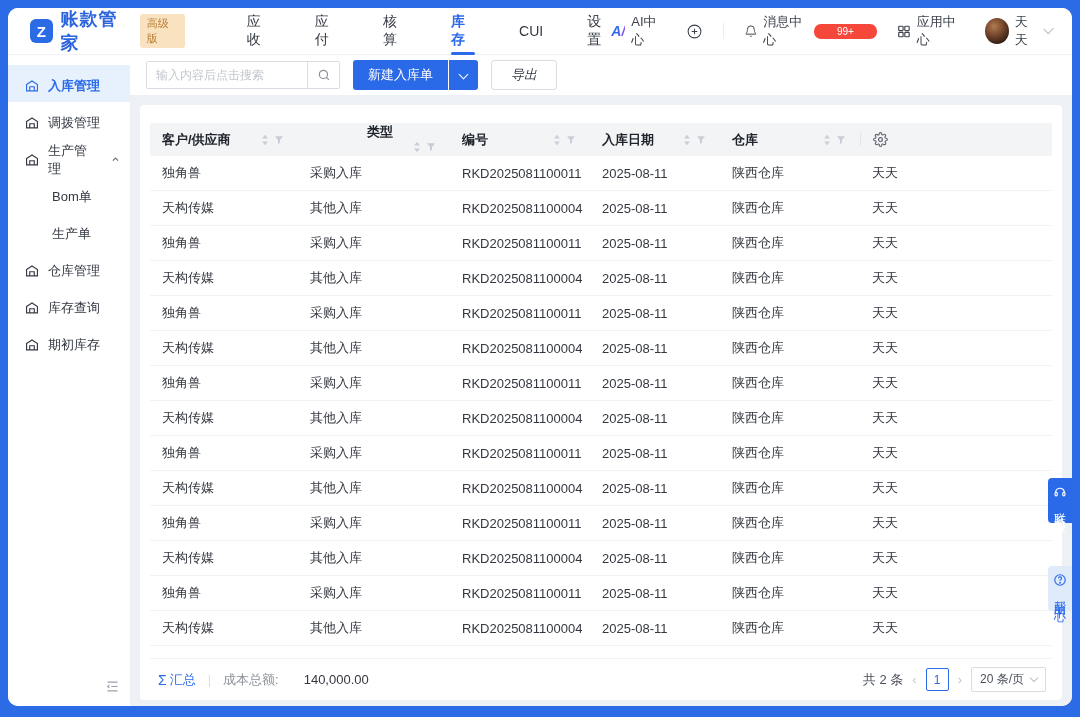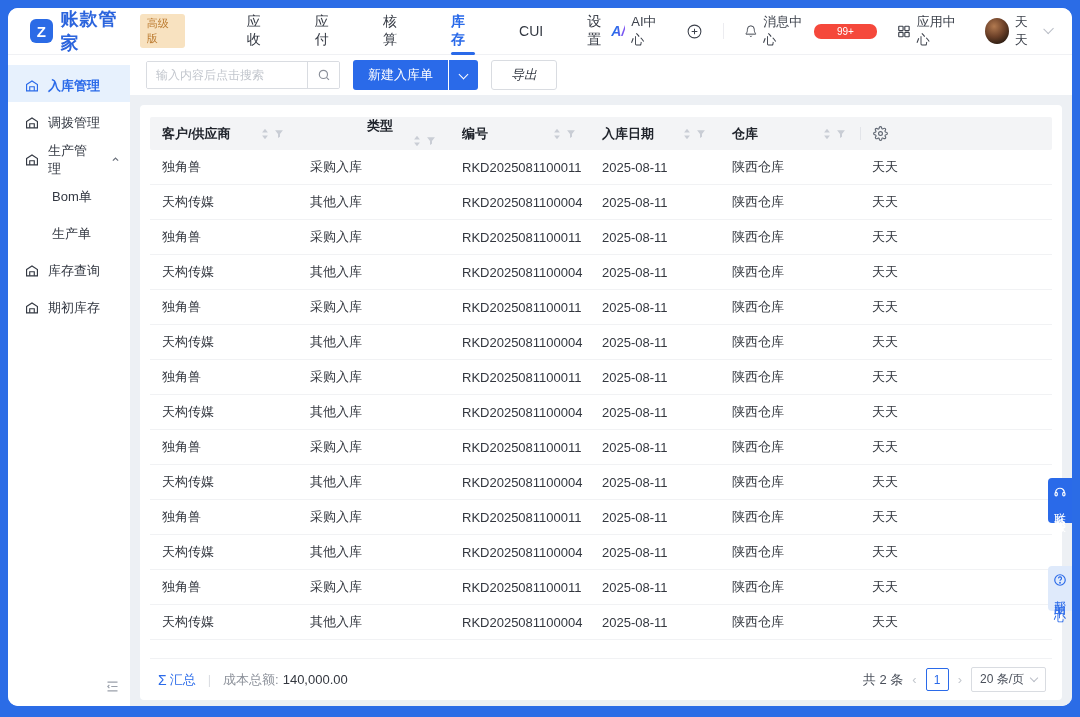--- a/index.html
+++ b/index.html
@@ -59,36 +59,36 @@
     border-left:1px solid #d9dce1; background:#fff; cursor:pointer; }
   .split-btn { display:flex; height:30px; border-radius:3px; overflow:hidden; cursor:pointer; }
   .split-main { background:#2a6ae9; color:#fff; font-size:13px; display:flex; align-items:center; padding:0 15px; }
   .split-sep { width:1px; background:rgba(255,255,255,.4); }
   .split-arrow { width:29px; background:#2a6ae9; display:flex; align-items:center; justify-content:center; }
   .split-arrow .chev { border-color:#fff; margin-top:-2px; width:7px; height:7px; }
   .btn-plain { height:30px; padding:0 19px; background:#fff; border:1px solid #d9dce1; border-radius:3px;
     font-size:13px; color:#333842; display:flex; align-items:center; cursor:pointer;font-style:italic; }
   
   .card { flex:1; margin:10px 10px 6px; background:#fff; border-radius:4px;
-    display:flex; flex-direction:column; min-height:0; overflow:hidden; padding:12px 10px 0;justify-content:center; }
+    display:flex; flex-direction:column; min-height:0; overflow:hidden; padding:18px 10px 0;justify-content:center; }
   .thead { display:flex; align-items:center; height:33px; flex:0 0 33px; background:#f3f4f6; border-radius:2px; }
   .th { display:flex; align-items:center; padding-left:12px; font-size:13px; font-weight:bold; color:#20242c; height:100%; }
   .colicons { margin-left:auto; margin-right:14px; display:flex; align-items:center; gap:5px; }
   .gear-cell { flex:1; display:flex; align-items:center; height:100%; }
   .gear-div { width:1px; height:13px; background:#e2e4e9; margin:0 12px 0 0; }
   .tbody { flex:1; min-height:0; overflow:hidden; }
   .tr { display:flex; align-items:center; height:35px; border-bottom:1px solid #f1f2f4; }
   .td { padding-left:12px; font-size:13px; color:#33373f; white-space:nowrap; overflow:hidden; }
   
   .card-footer { flex:0 0 42px; display:flex; align-items:center; padding:0 6px 0 8px; margin-top:auto;
     border-top:1px solid #f1f2f4; font-size:13px; }
   .sum-sigma { color:#2a6ae9; font-size:14px; margin-right:3px; }
   .sum-label { color:#2a6ae9; }
   .foot-div { color:#dcdee3; margin:0 12px; }
-  .cost-label { color:#8b9099; margin-right:4px; }
+  .cost-label { color:#8b9099; margin-right:25px; }
   .cost-value { color:#33373f; }
   .pager { margin-left:auto; display:flex; align-items:center; gap:9px; color:#4a505b; }
   .pg-arrow { color:#c3c7cе; color:#c3c7ce; font-size:13px; cursor:pointer; }
   .pg-num { width:23px; height:23px; border:1px solid #2a6ae9; color:#2a6ae9; border-radius:2px;
     display:flex; align-items:center; justify-content:center; font-size:12px; cursor:pointer; }
   .pg-size { height:25px; border:1px solid #d9dce1; border-radius:2px; display:flex; align-items:center;
     gap:7px; padding:0 8px; font-size:12px; color:#4a505b; cursor:pointer; }
   .pg-size .chev { width:6px; height:6px; margin-top:-3px; }
   
   .float-btn { position:absolute; right:8px; width:24px; border-radius:4px 0 0 4px;
@@ -180,20 +180,27 @@
             <span class="grow"></span>
             <svg width="9" height="9" viewBox="0 0 12 12" fill="none" stroke="#6b717c" stroke-width="1.6">
               <path d="M2.5 7.5 6 4l3.5 3.5"></path>
             </svg>
           </div>
           <div class="side-item sub">
             <span>Bom单</span>
           </div>
           <div class="side-item sub">
             <span>生产单</span>
+          </div>
+          <div class="side-item">
+            <svg width="14" height="14" viewBox="0 0 16 16" fill="none" stroke="currentColor" stroke-width="1.3">
+              <path d="M1.8 6.3 8 2.3l6.2 4v7.2H1.8z"></path>
+              <path d="M5.4 13.5V8.8h5.2v4.7"></path>
+            </svg>
+            <span>仓库管理</span>
           </div>
           <div class="side-item">
             <svg width="14" height="14" viewBox="0 0 16 16" fill="none" stroke="currentColor" stroke-width="1.3">
               <path d="M1.8 6.3 8 2.3l6.2 4v7.2H1.8z"></path>
               <path d="M5.4 13.5V8.8h5.2v4.7"></path>
             </svg>
             <span>库存查询</span>
           </div>
           <div class="side-item">
             <svg width="14" height="14" viewBox="0 0 16 16" fill="none" stroke="currentColor" stroke-width="1.3">

